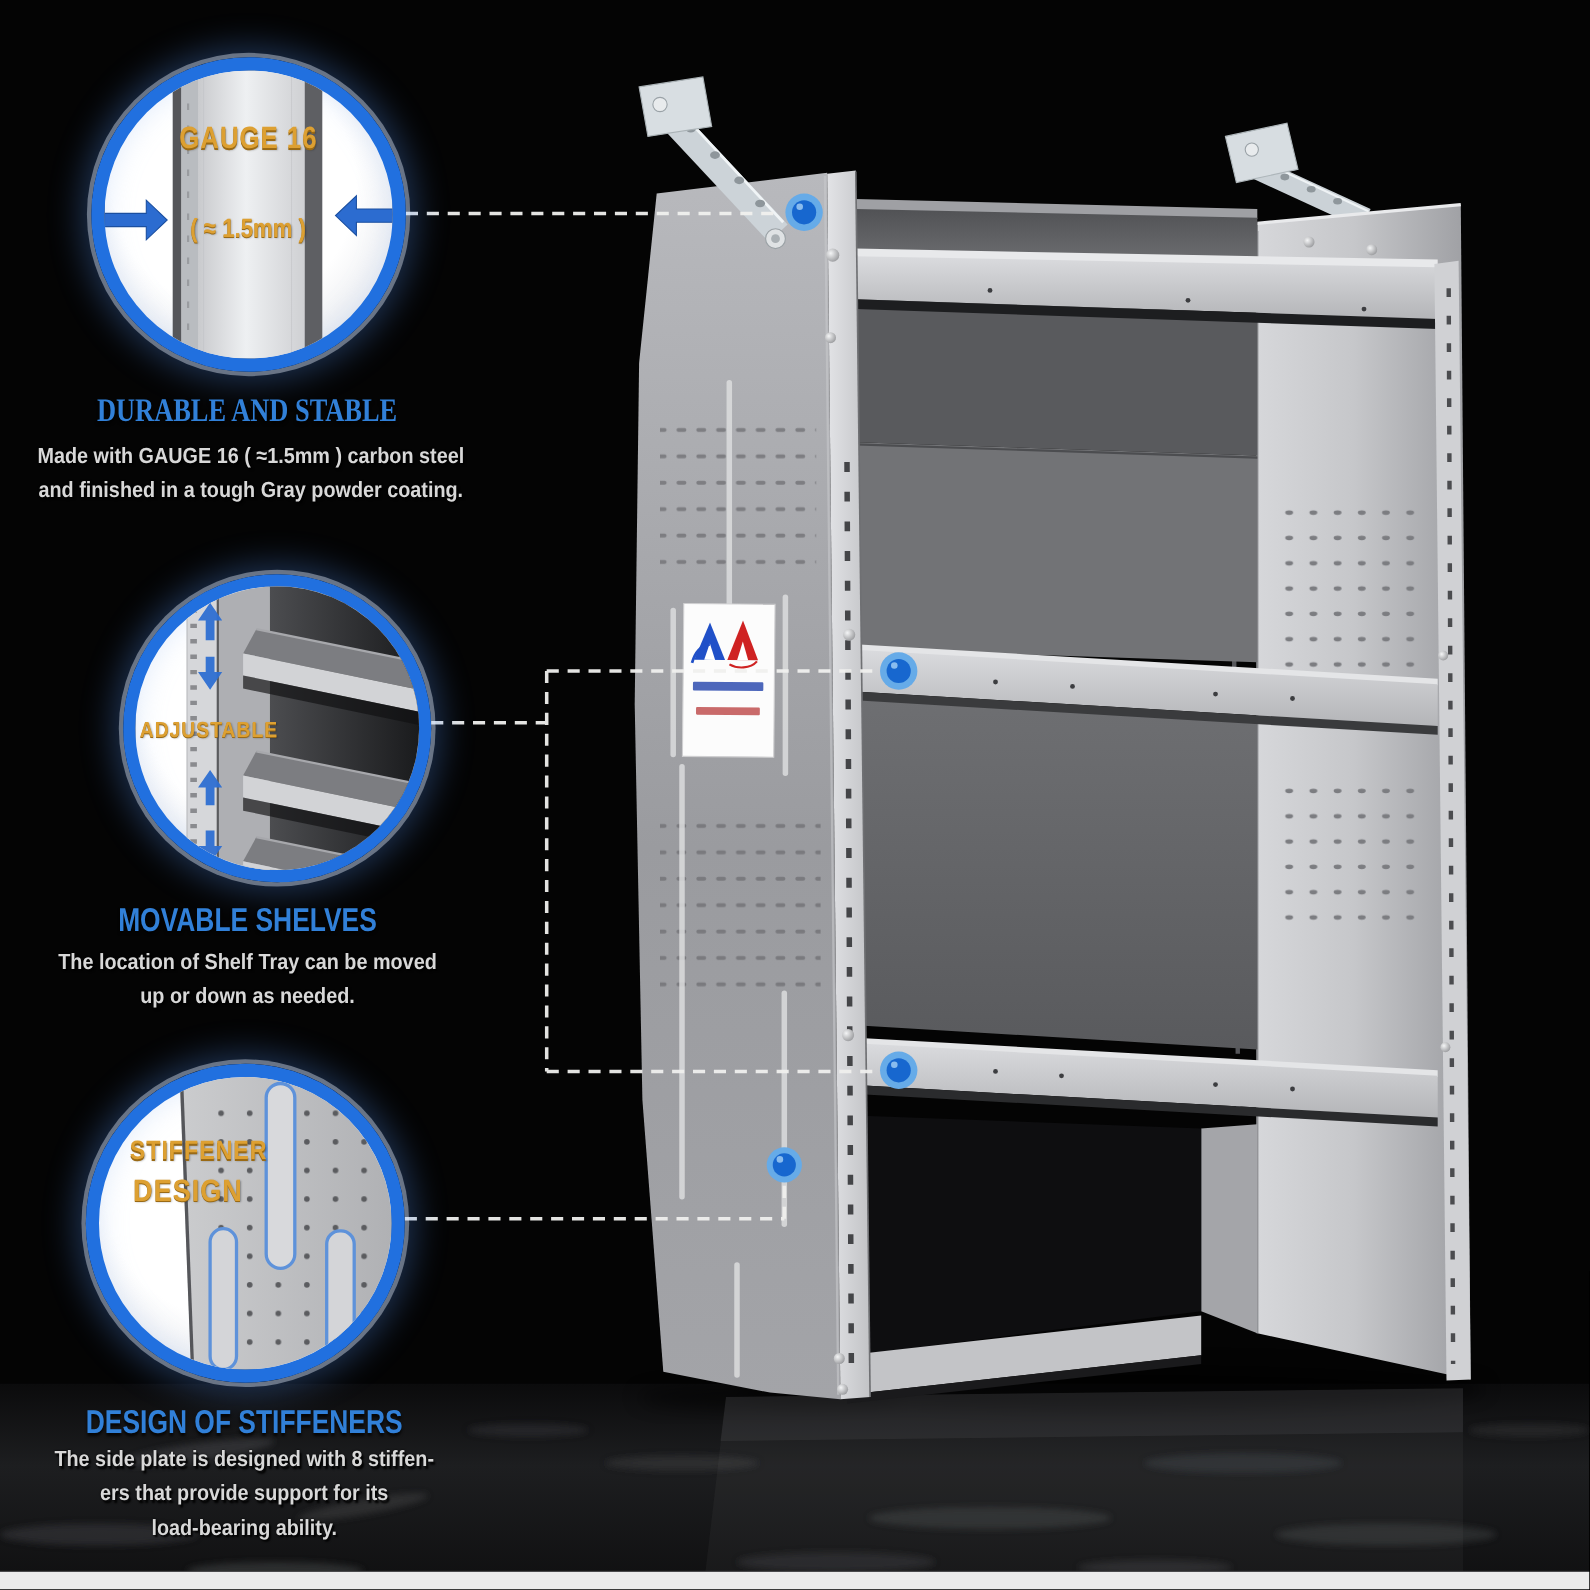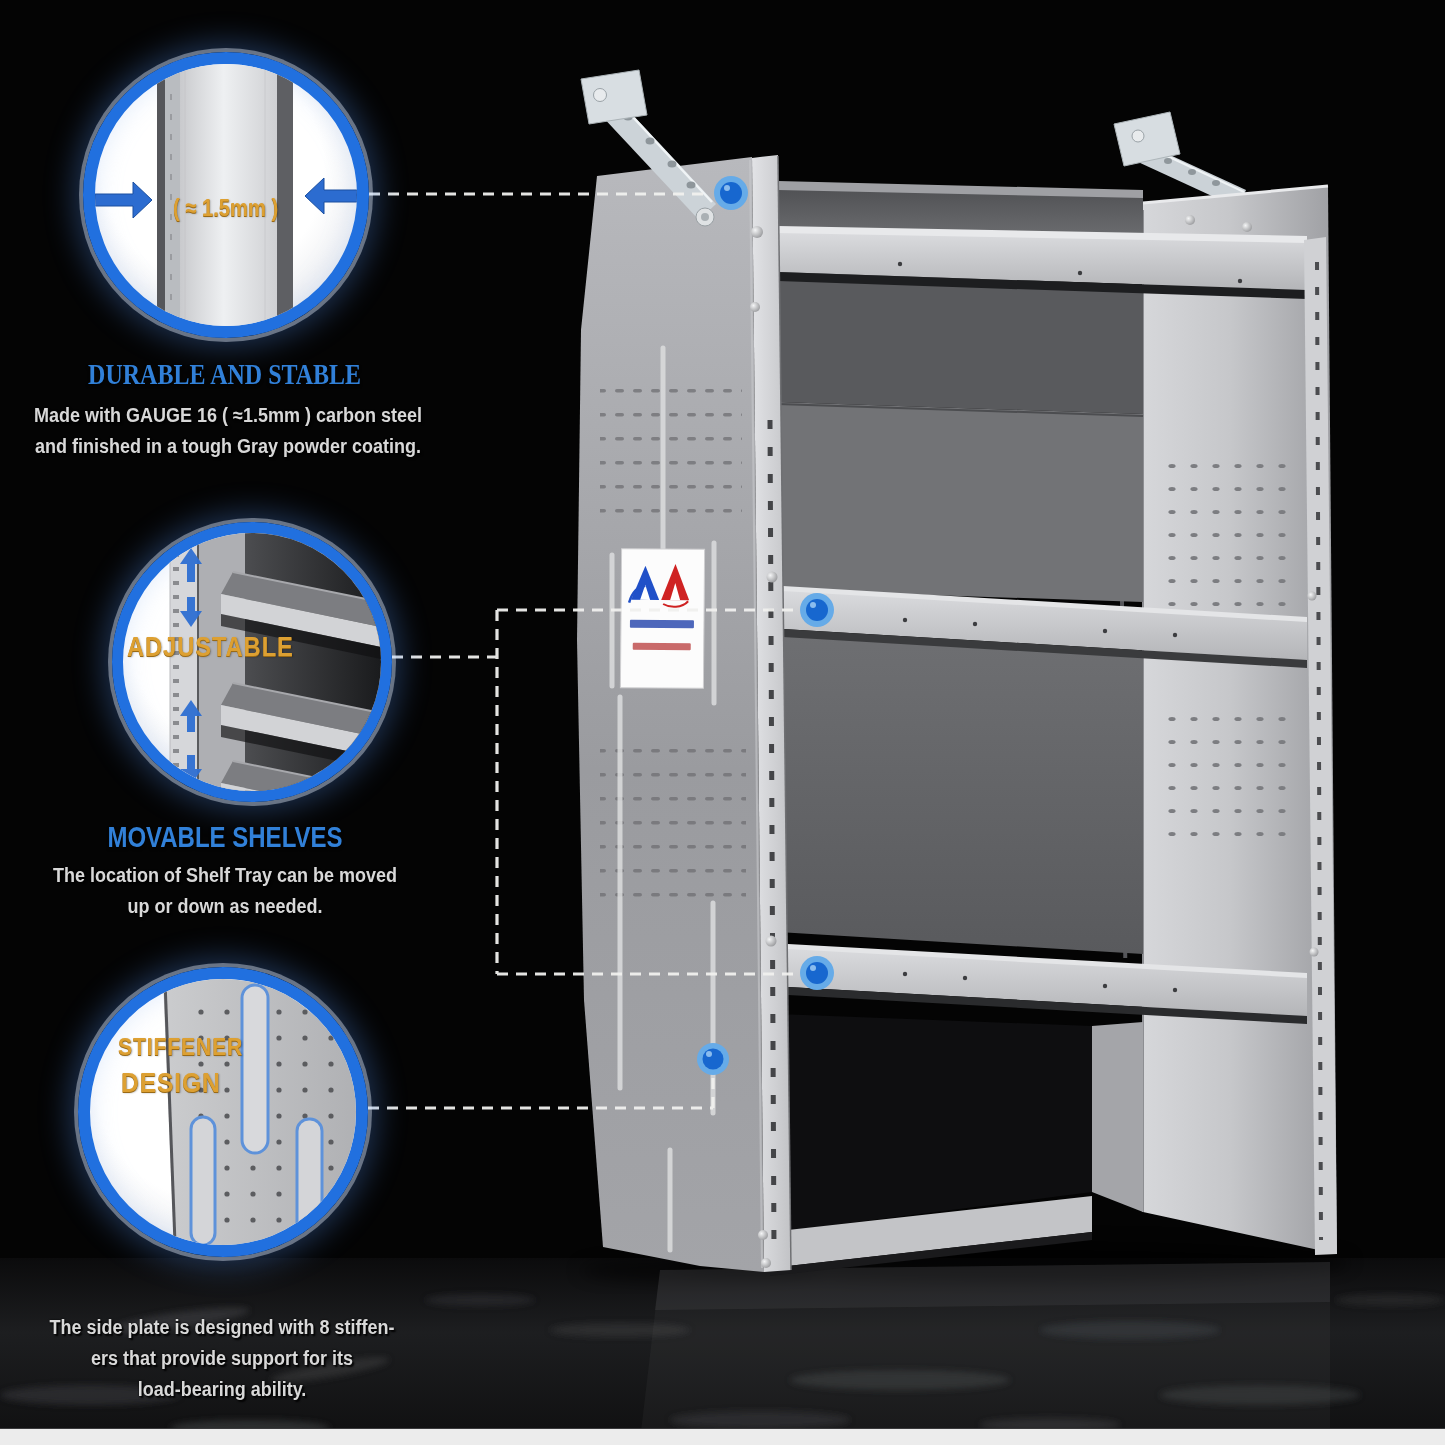--- a/index.html
+++ b/index.html
@@ -19,21 +19,21 @@
   .c2{left:112px;top:522px;width:280px;height:280px;border-width:11px;}
   .c3{left:78px;top:967px;width:290px;height:290px;}
 
   
   .gold{position:absolute;color:#DDA032;font-weight:bold;white-space:nowrap;
         text-shadow:0 1px 0 #9a6a15,1px 1px 2px rgba(0,0,0,.35);}
   .squeeze{display:inline-block;transform:scaleX(.84);transform-origin:center;}
   .squeezeL{display:inline-block;transform:scaleX(.88);transform-origin:left center;}
   .g-c1a{left:0;top:46px;width:100%;text-align:center;font-size:28px;letter-spacing:1px;}
   .g-c1b{left:0;top:84px;width:100%;text-align:center;font-size:24px;margin-top:46px;}
-  .g-c2{left:4px;top:99px;font-size:27px;letter-spacing:1px;}
+  .g-c2{left:4px;top:120px;font-size:20px;letter-spacing:1px;}
   .g-c3a{left:28px;top:54px;font-size:24px;letter-spacing:1px;text-align:center;}
   .g-c3b{left:31px;top:88px;font-size:28px;letter-spacing:1px;}
 
   .heading{position:absolute;width:380px;text-align:center;color:#3180D8;font-weight:bold;
            font-size:30px;white-space:nowrap;text-shadow:0 2px 3px rgba(0,0,0,.8);}
   .h1{left:35px;top:357px;font-family:Liberation Serif, serif;}
   .h2{left:35px;top:820px;}
   .h3{left:32px;top:1277px;}
   .heading .squeeze{transform:scaleX(.8);}
 
@@ -296,20 +296,21 @@
       <rect x="62" y="0" width="8" height="262" fill="#55565a"></rect>
       <rect x="70" y="0" width="15" height="262" fill="#b9bcc0"></rect>
       <rect x="85" y="0" width="97" height="262" fill="url(#c1grad)"></rect>
       <rect x="182" y="0" width="16" height="262" fill="#5e5f63"></rect>
       <line x1="90" y1="0" x2="90" y2="262" stroke="#c2c3c6" opacity=".6"></line>
       <line x1="170" y1="0" x2="170" y2="262" stroke="#c2c3c6" opacity=".6"></line>
       <line x1="76" y1="30" x2="76" y2="250" stroke="#8e8f93" stroke-width="2" stroke-dasharray="6 14" opacity=".7"></line>
       <polygon points="0,130 38,130 38,118 57,136 38,154 38,142 0,142" fill="#2C6CD0" stroke="#1b4fa0"></polygon>
       <polygon points="262,126 229,126 229,114 210,132 229,150 229,138 262,138" fill="#2C6CD0" stroke="#1b4fa0"></polygon>
     </svg>
+    <div class="gold g-c1a"><span class="squeeze">GAUGE 16</span></div>
     <div class="gold g-c1b"><span class="squeeze">( ≈ 1.5mm )</span></div>
   </div>
 
   <div class="zoom-circle c2">
     <svg width="258" height="258" viewBox="0 0 258 258">
       <defs>
         <linearGradient id="c2dark" x1="0" y1="0" x2="1" y2="0">
           <stop offset="0" stop-color="#4c4d50"></stop>
             <stop offset="1" stop-color="#1a1b1d"></stop>
         </linearGradient>
@@ -383,19 +384,20 @@
     <div>Made with GAUGE 16 ( ≈1.5mm )  carbon steel</div>
     <div>and finished in a tough Gray powder coating.</div>
   </div>
 
   <div class="heading h2"><span class="squeeze">MOVABLE SHELVES</span></div>
   <div class="bodytext b2">
     <div>The location of Shelf Tray can be moved</div>
     <div>up or down as needed.</div>
   </div>
 
+  <div class="heading h3"><span class="squeeze">DESIGN OF STIFFENERS</span></div>
   <div class="bodytext b3">
     <div>The side plate is designed with 8 stiffen-</div>
     <div>ers that provide support for its</div>
     <div>load-bearing ability.</div>
   </div>
 
 </div>
 
 </body></html>

